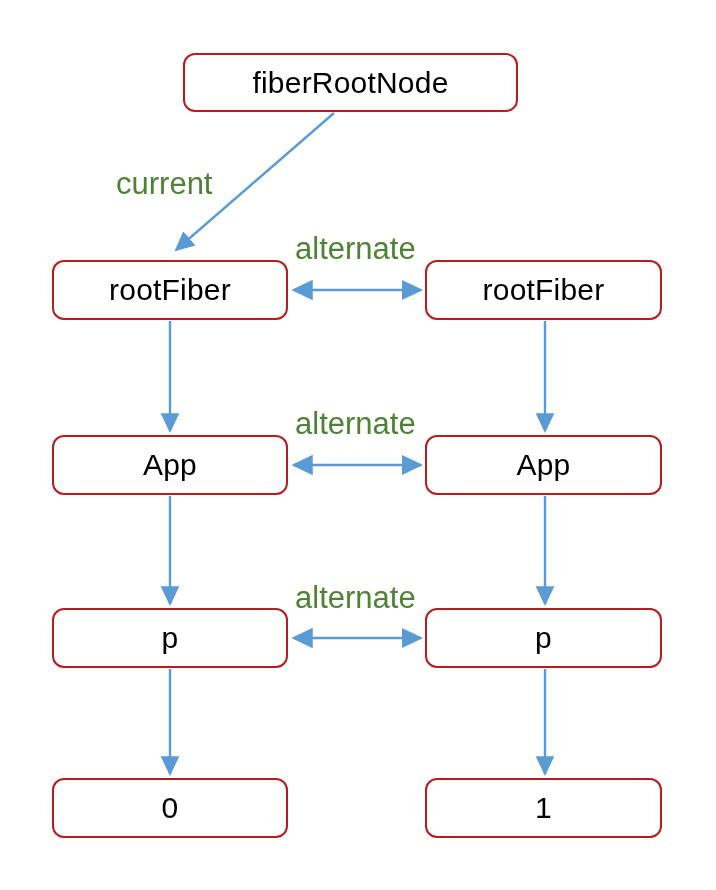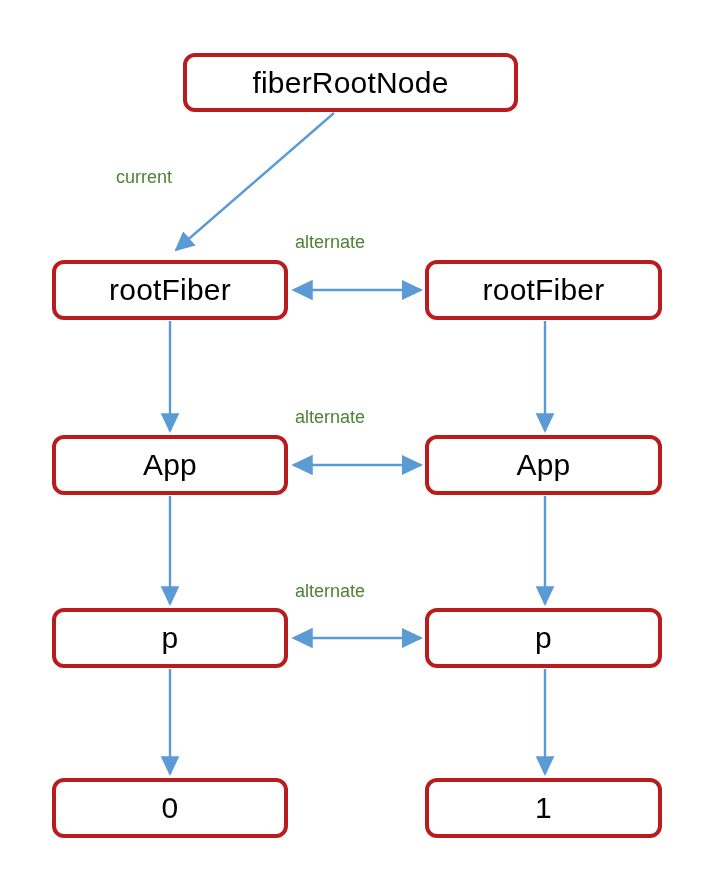--- a/index.html
+++ b/index.html
@@ -20,38 +20,38 @@
   #edges {
     position: absolute;
     left: 0;
     top: 0;
     width: 716px;
     height: 890px;
   }
   .node {
     position: absolute;
     box-sizing: border-box;
-    border: 4px solid #b91c1c;
+    border: 2px solid #b91c1c;
     border-radius: 12px;
     background: #ffffff;
     display: flex;
     align-items: center;
     justify-content: center;
     color: #000000;
     font-family: "Liberation Sans", sans-serif;
     font-size: 30px;
     line-height: 1;
     letter-spacing: 0.2px;
     z-index: 2;
   }
   .edge-label {
     position: absolute;
     color: #4e8234;
     font-family: "Liberation Sans", sans-serif;
-    font-size: 18px;
+    font-size: 31px;
     line-height: 1;
     white-space: nowrap;
     z-index: 3;
   }
 </style>
 </head>
 <body>
 
 <div id="canvas">
 

